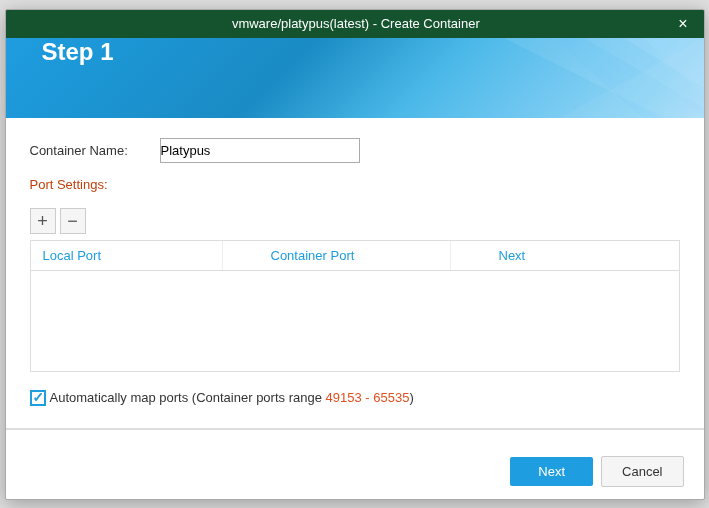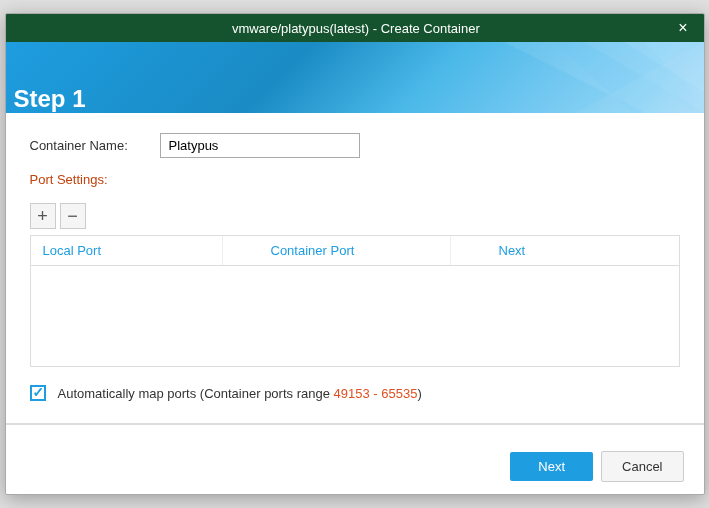--- a/index.html
+++ b/index.html
@@ -39,25 +39,25 @@
       cursor: pointer;
       font-size: 16px;
       line-height: 1;
       color: white;
       background: none;
       border: none;
       padding: 0 4px;
     }
     .header-banner {
       background: linear-gradient(135deg, #1e9de0 0%, #1a8bc4 40%, #4ab8e8 60%, #6ec6f0 75%, #8ed4f5 90%, #b0e0f8 100%);
-      height: 71px;
+      height: 80px;
       position: relative;
       display: flex;
-      align-items: flex-end;
-      padding: 0 8px;
+      align-items: flex-start;
+      padding: 0 36px;
       overflow: hidden;
     }
     .header-banner::after {
       content: '';
       position: absolute;
       right: 0;
       top: 0;
       width: 300px;
       height: 100px;
       background: 
@@ -86,21 +86,21 @@
       align-items: center;
       margin-bottom: 14px;
     }
     .form-label {
       width: 130px;
       color: #333;
       font-size: 13px;
     }
     .form-input {
       border: 1px solid #aaa;
-      padding: 4px 8px;
+      padding: 4px 0;
       font-size: 13px;
       width: 200px;
       outline: none;
     }
     .port-settings-label {
       color: #c2410c;
       font-size: 13px;
       margin-bottom: 16px;
     }
     .toolbar {
@@ -142,21 +142,21 @@
       border-right: none;
     }
     .table-body {
       min-height: 100px;
       background: #fff;
     }
     .auto-map-row {
       display: flex;
       align-items: center;
       padding: 10px 0 8px;
-      gap: 12px;
+      gap: 4px;
     }
     .checkbox-custom {
       width: 16px;
       height: 16px;
       border: 2px solid #1e9de0;
       background: #fff;
       position: relative;
       cursor: pointer;
       flex-shrink: 0;
     }

